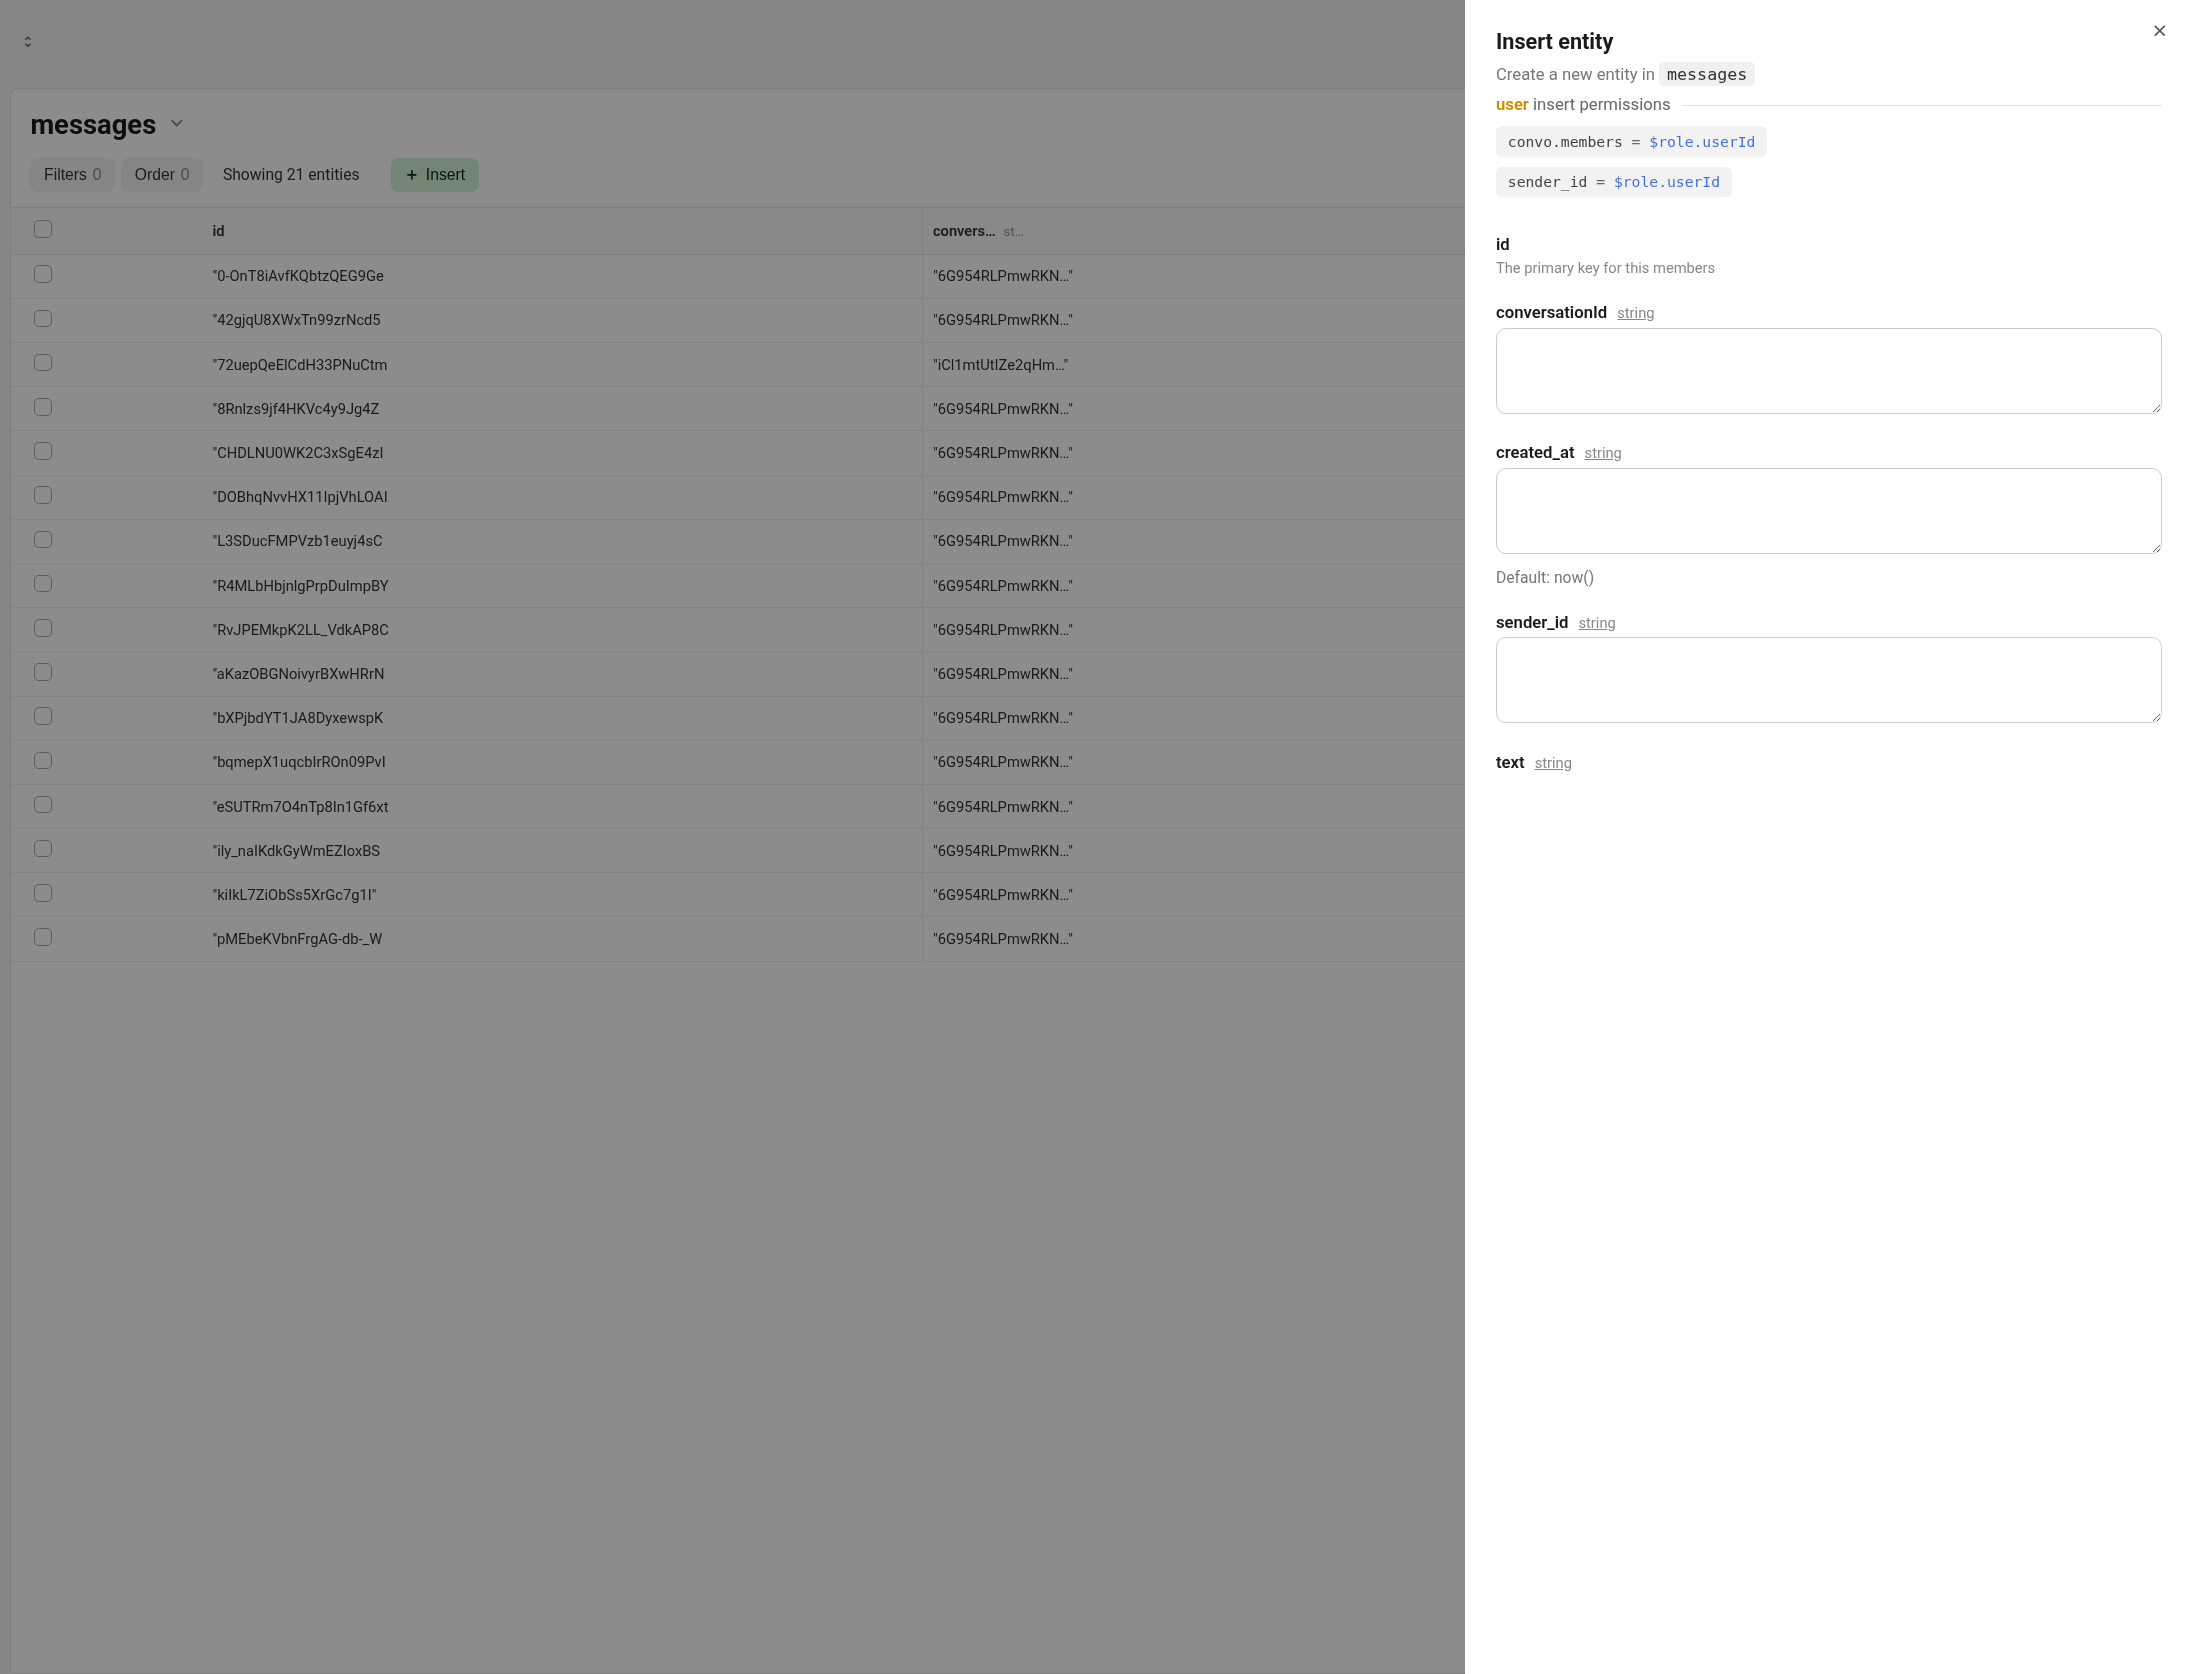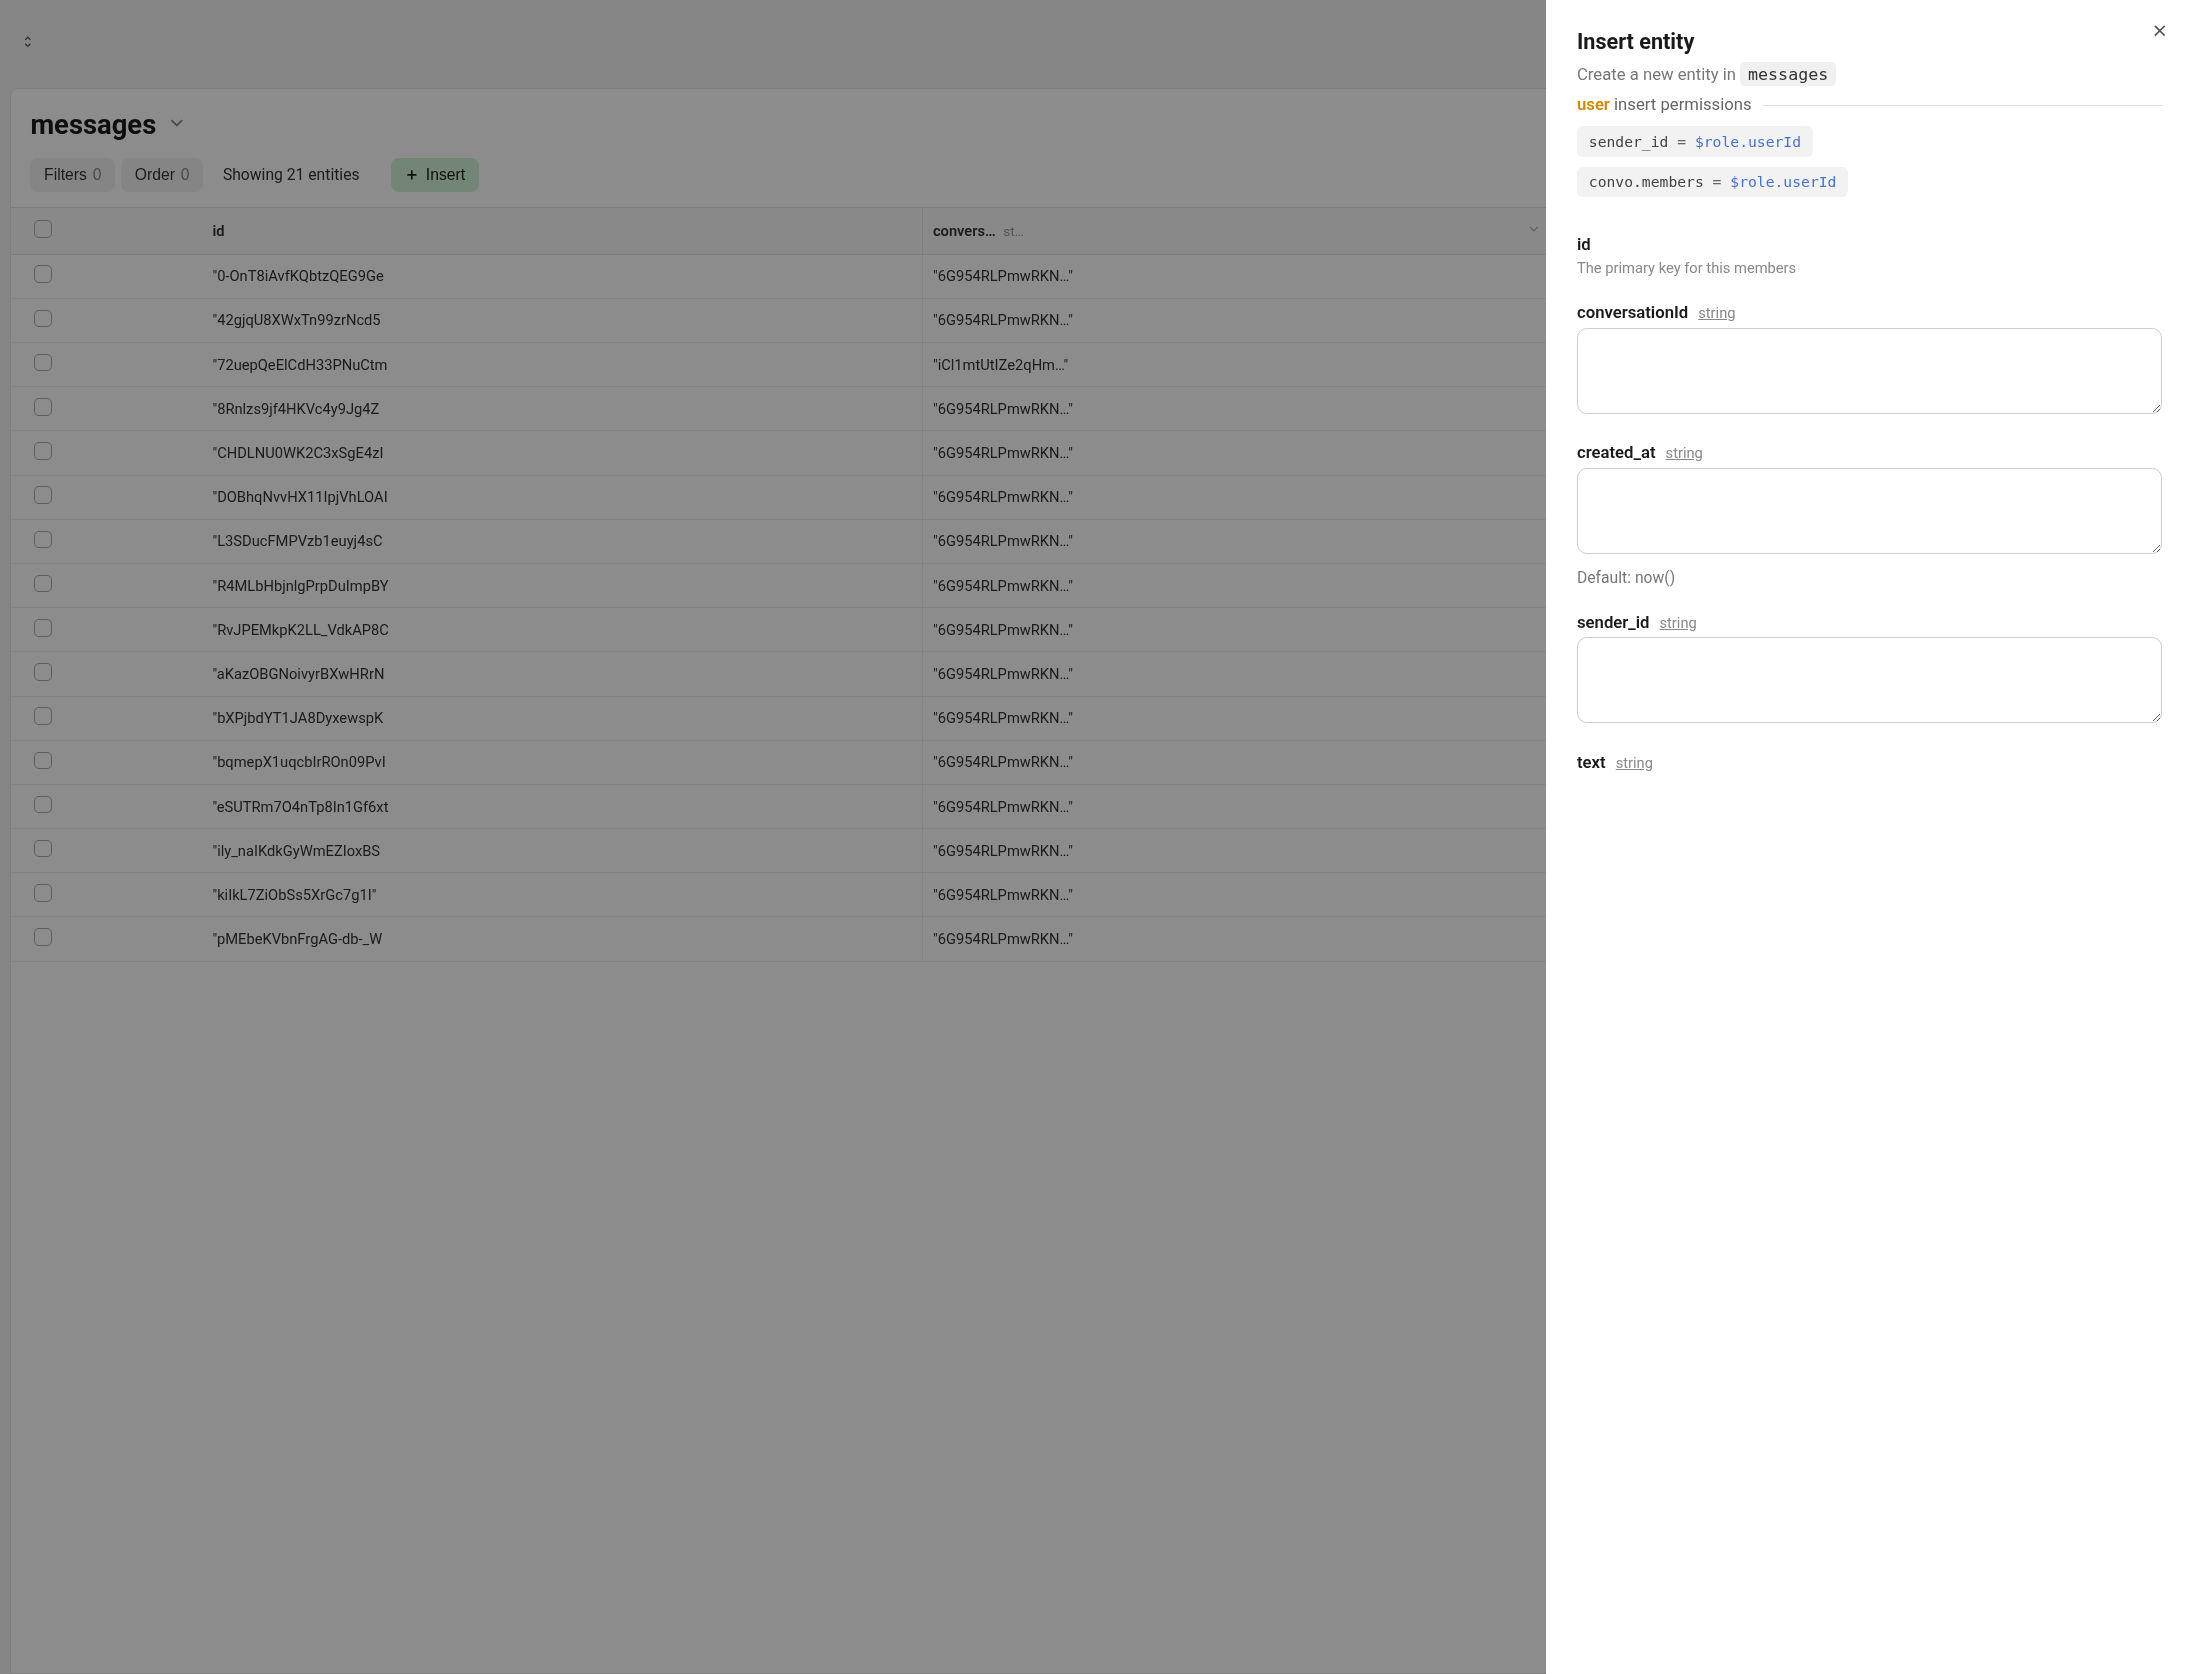--- a/index.html
+++ b/index.html
@@ -181,21 +181,21 @@
       inset: 0;
       background: rgba(0,0,0,0.45);
     }
 
     
     .drawer {
       position: absolute;
       top: 0;
       right: 0;
       bottom: 0;
-      width: 647px;
+      width: 728px;
       background: #fff;
       overflow-y: auto;
       padding: 29px 31px;
     }
     .close-btn {
       position: absolute;
       top: 17.6px;
       right: 19.6px;
       background: none;
       border: none;
@@ -617,26 +617,26 @@
   <p class="drawer-subtitle">
     <span>Create a new entity in </span><span class="code-tag">messages</span>
   </p>
 
   <div class="permissions-section">
     <div class="permissions-legend">
       <span class="role">user</span><span class="rest"> insert permissions</span>
     </div>
     <div>
       <div class="permission-code">
-        <span class="key">sender_id</span><span class="eq"> = </span><span class="val">$role.userId</span>
+        <span class="key">convo.members</span><span class="eq"> = </span><span class="val">$role.userId</span>
       </div>
     </div>
     <div>
       <div class="permission-code">
-        <span class="key">convo.members</span><span class="eq"> = </span><span class="val">$role.userId</span>
+        <span class="key">sender_id</span><span class="eq"> = </span><span class="val">$role.userId</span>
       </div>
     </div>
   </div>
 
   <div class="form-group">
     <label class="form-label">id</label>
     <div class="form-description">The primary key for this members</div>
   </div>
 
   <div class="form-group">

